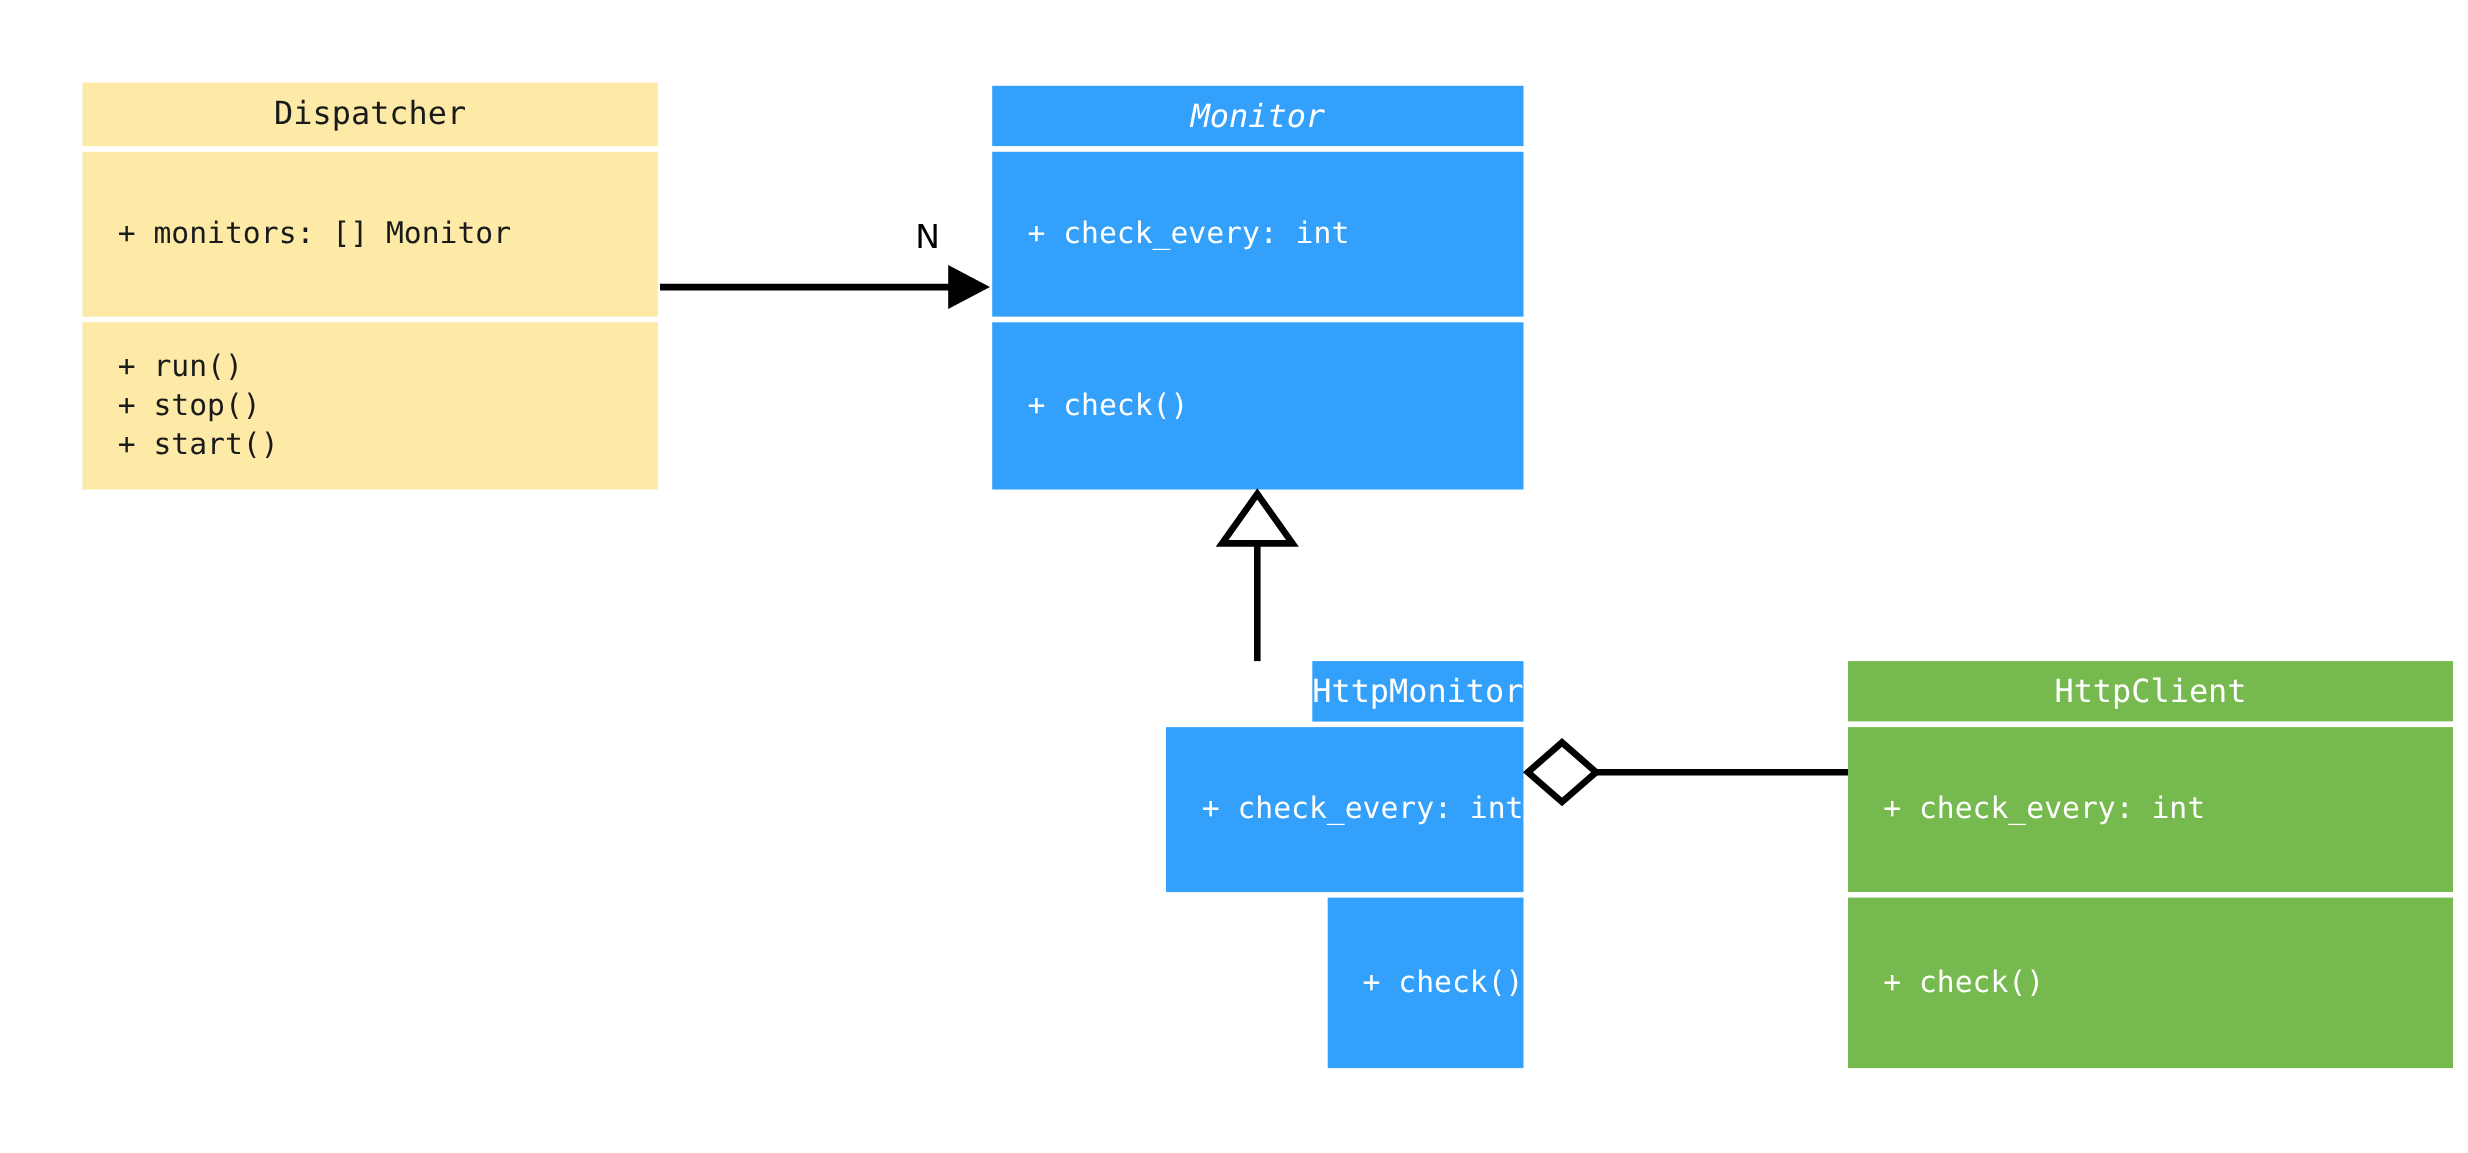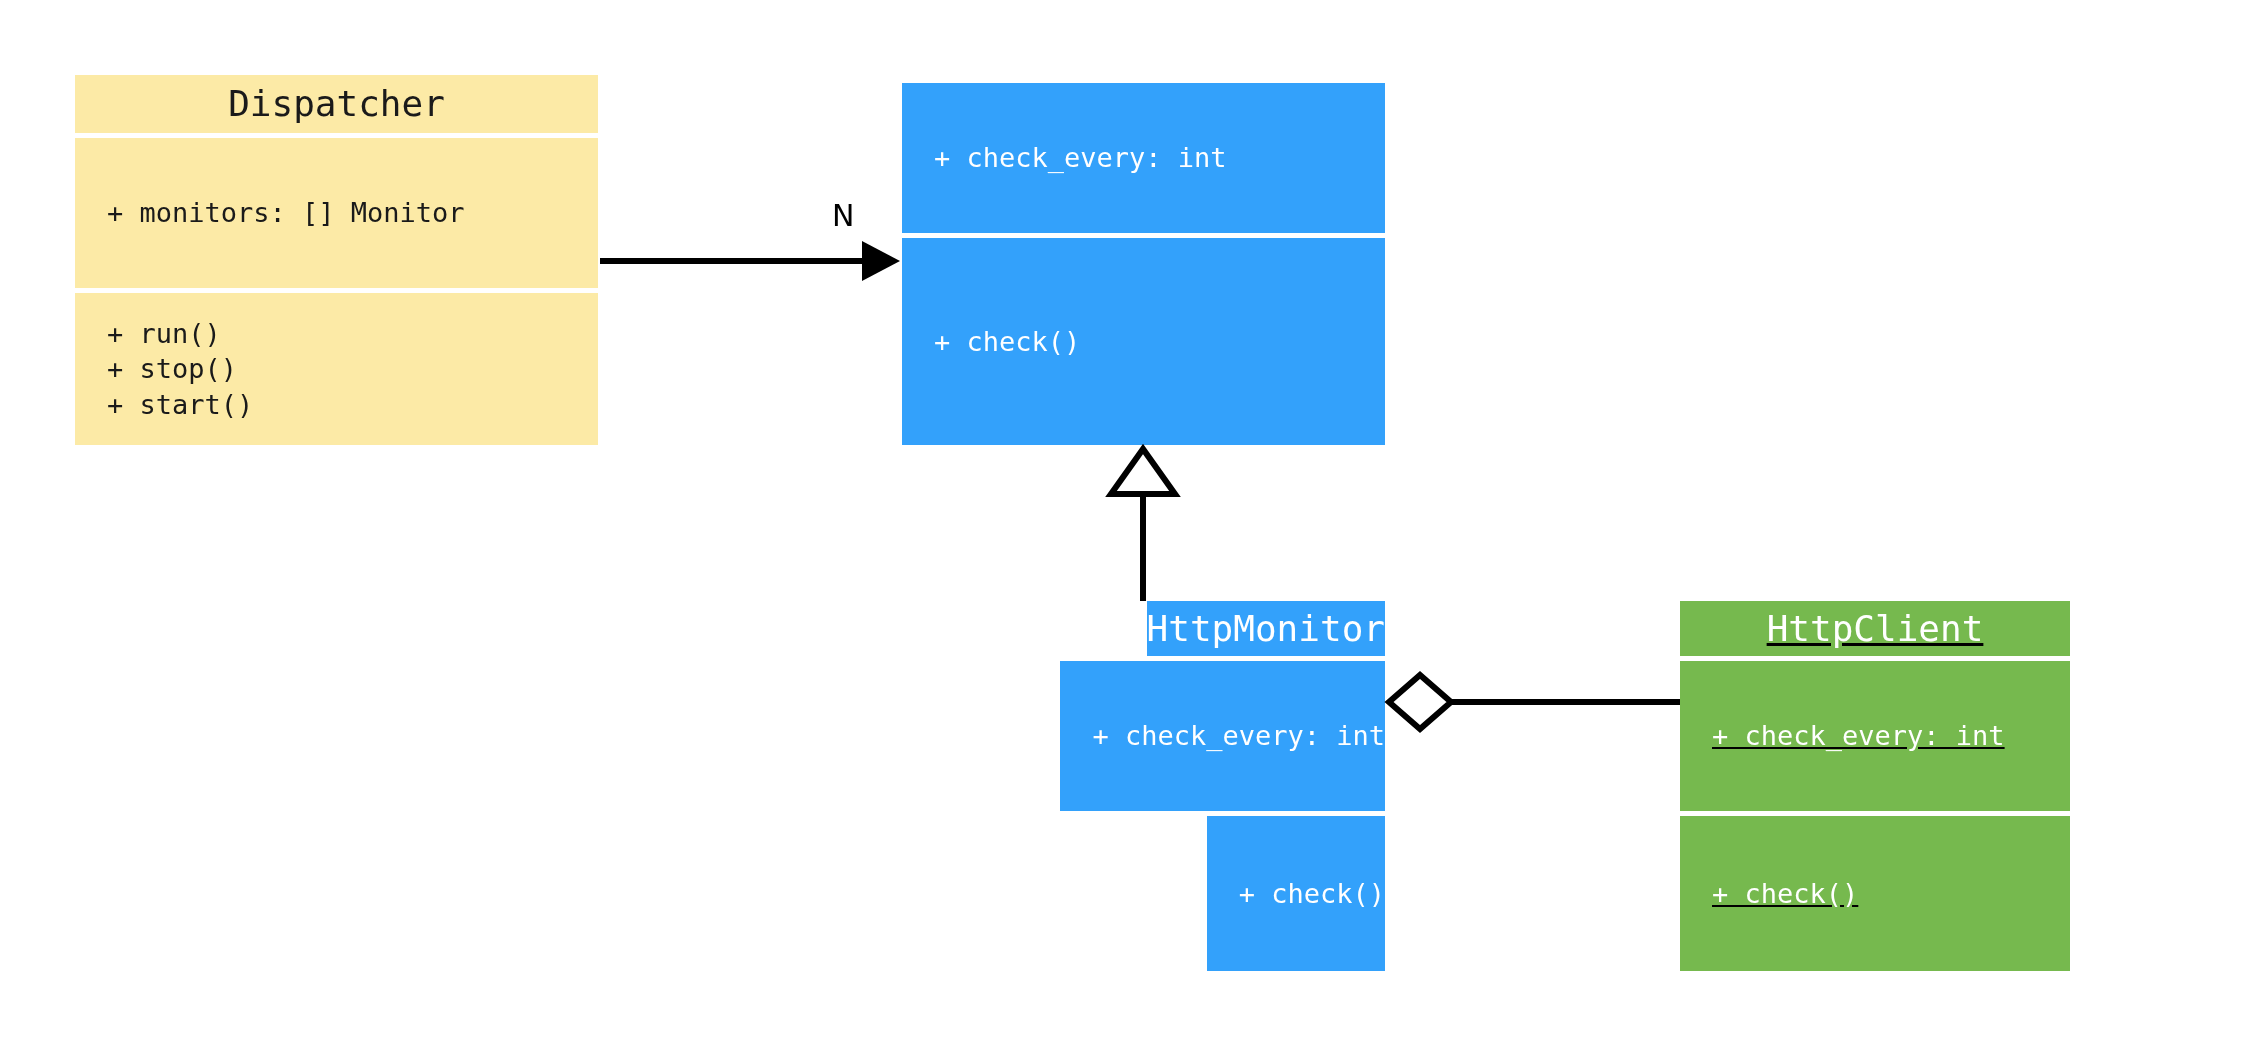--- a/index.html
+++ b/index.html
@@ -41,21 +41,21 @@
     display: flex;
     flex-direction: column;
     justify-content: center;
   }
   .uml-divider {
     height: 5px;
     background: #ffffff;
     flex: 0 0 auto;
   }
   .uml-title {
-    font-size: 36px;
+    font-size: 29px;
     letter-spacing: 0px;
     line-height: 1.1;
     white-space: pre;
   }
   .uml-title.abstract {
     font-style: italic;
   }
   .uml-line {
     font-size: 27px;
     line-height: 1.32;
@@ -110,20 +110,23 @@
     </div>
     <div class="uml-divider"></div>
     <div class="uml-compartment body" style="flex:1 1 auto;">
       <div class="uml-line">+ run()</div>
       <div class="uml-line">+ stop()</div>
       <div class="uml-line">+ start()</div>
     </div>
   </div>
 
   <div class="uml-class theme-blue" style="left:902px; top:78px; width:483px; height:367px;">
+    <div class="uml-compartment header" style="height:55px;">
+      <span class="uml-title abstract">Monitor</span>
+    </div>
     <div class="uml-divider"></div>
     <div class="uml-compartment body" style="height:150px;">
       <div class="uml-line">+ check_every: int</div>
     </div>
     <div class="uml-divider"></div>
     <div class="uml-compartment body" style="flex:1 1 auto;">
       <div class="uml-line">+ check()</div>
     </div>
   </div>
 
@@ -134,21 +137,21 @@
     <div class="uml-divider"></div>
     <div class="uml-compartment body" style="height:150px;">
       <div class="uml-line">+ check_every: int</div>
     </div>
     <div class="uml-divider"></div>
     <div class="uml-compartment body" style="flex:1 1 auto;">
       <div class="uml-line">+ check()</div>
     </div>
   </div>
 
-  <div class="uml-class theme-green" style="left:1680px; top:601px; width:390px; height:370px;text-decoration:underline;">
+  <div class="uml-class theme-green" style="left:1680px; top:601px; width:550px; height:370px;">
     <div class="uml-compartment header" style="height:55px;">
       <span class="uml-title">HttpClient</span>
     </div>
     <div class="uml-divider"></div>
     <div class="uml-compartment body" style="height:150px;">
       <div class="uml-line">+ check_every: int</div>
     </div>
     <div class="uml-divider"></div>
     <div class="uml-compartment body" style="flex:1 1 auto;">
       <div class="uml-line">+ check()</div>

